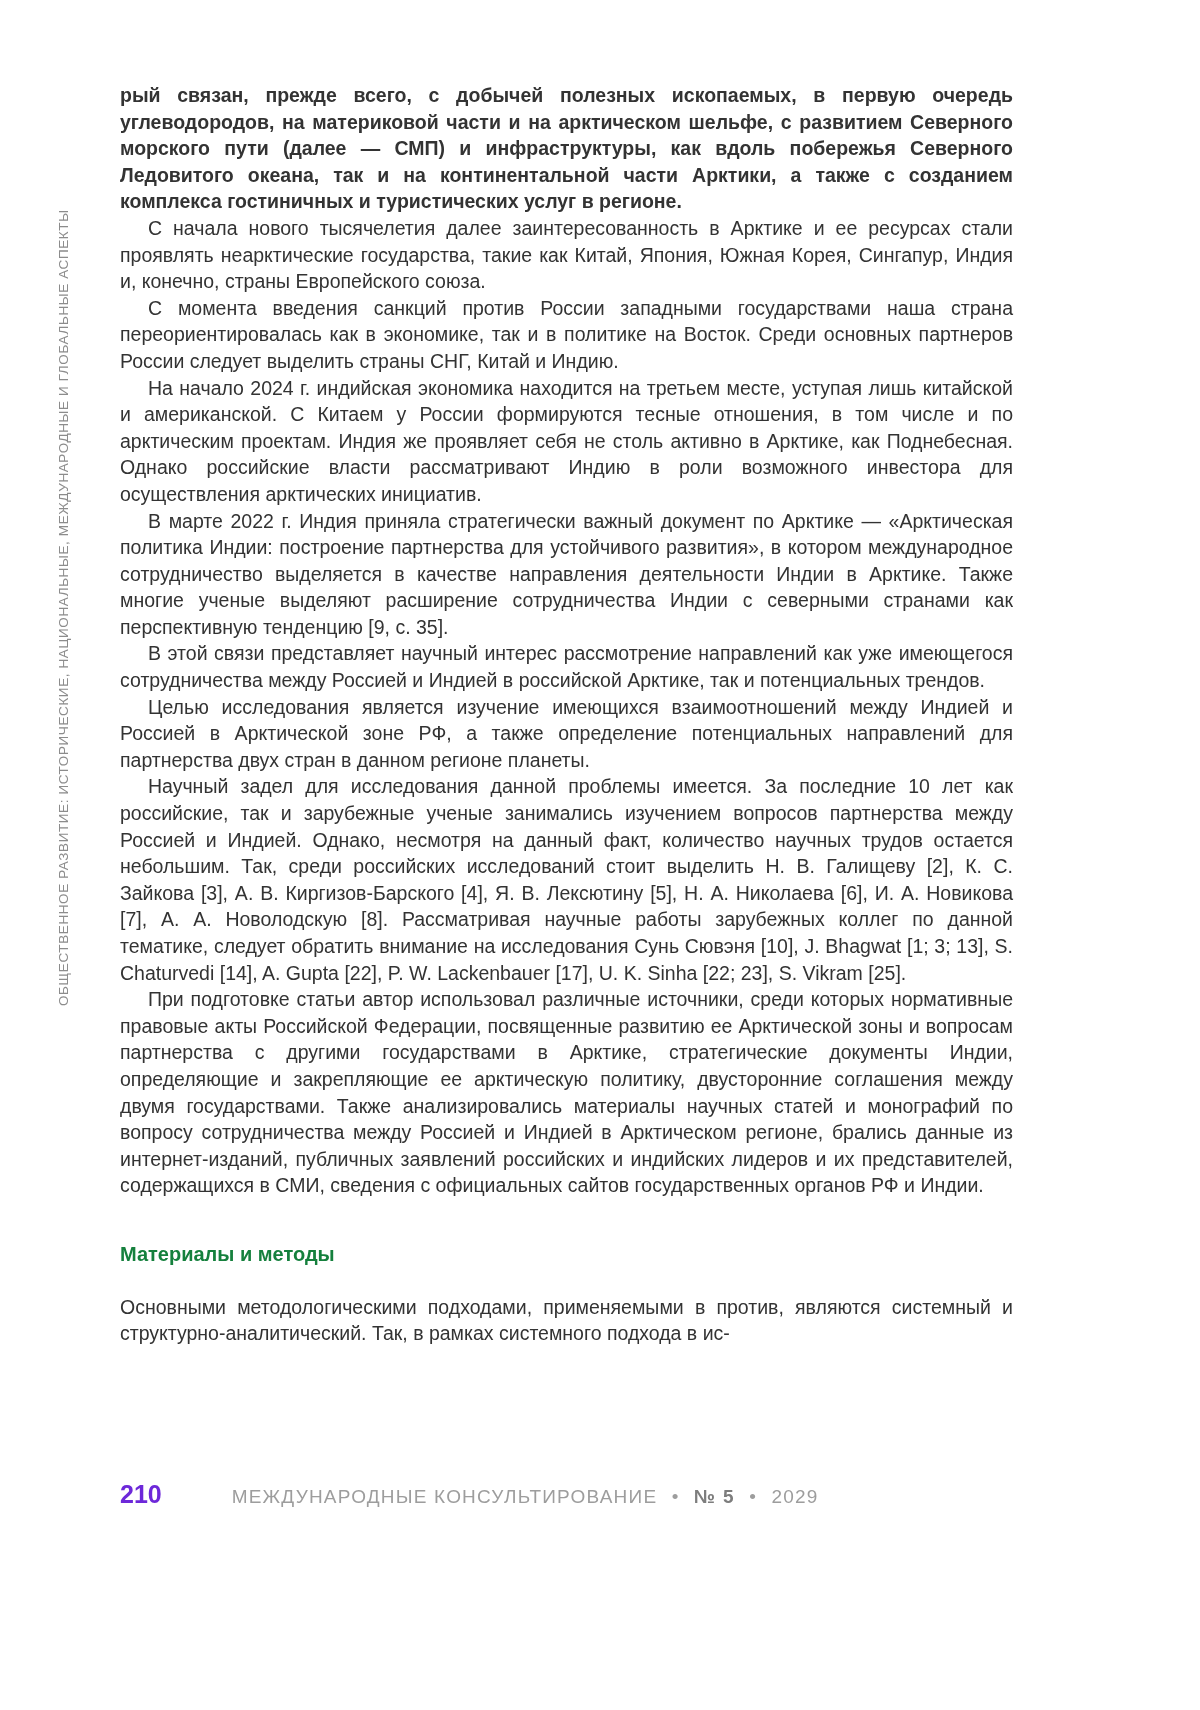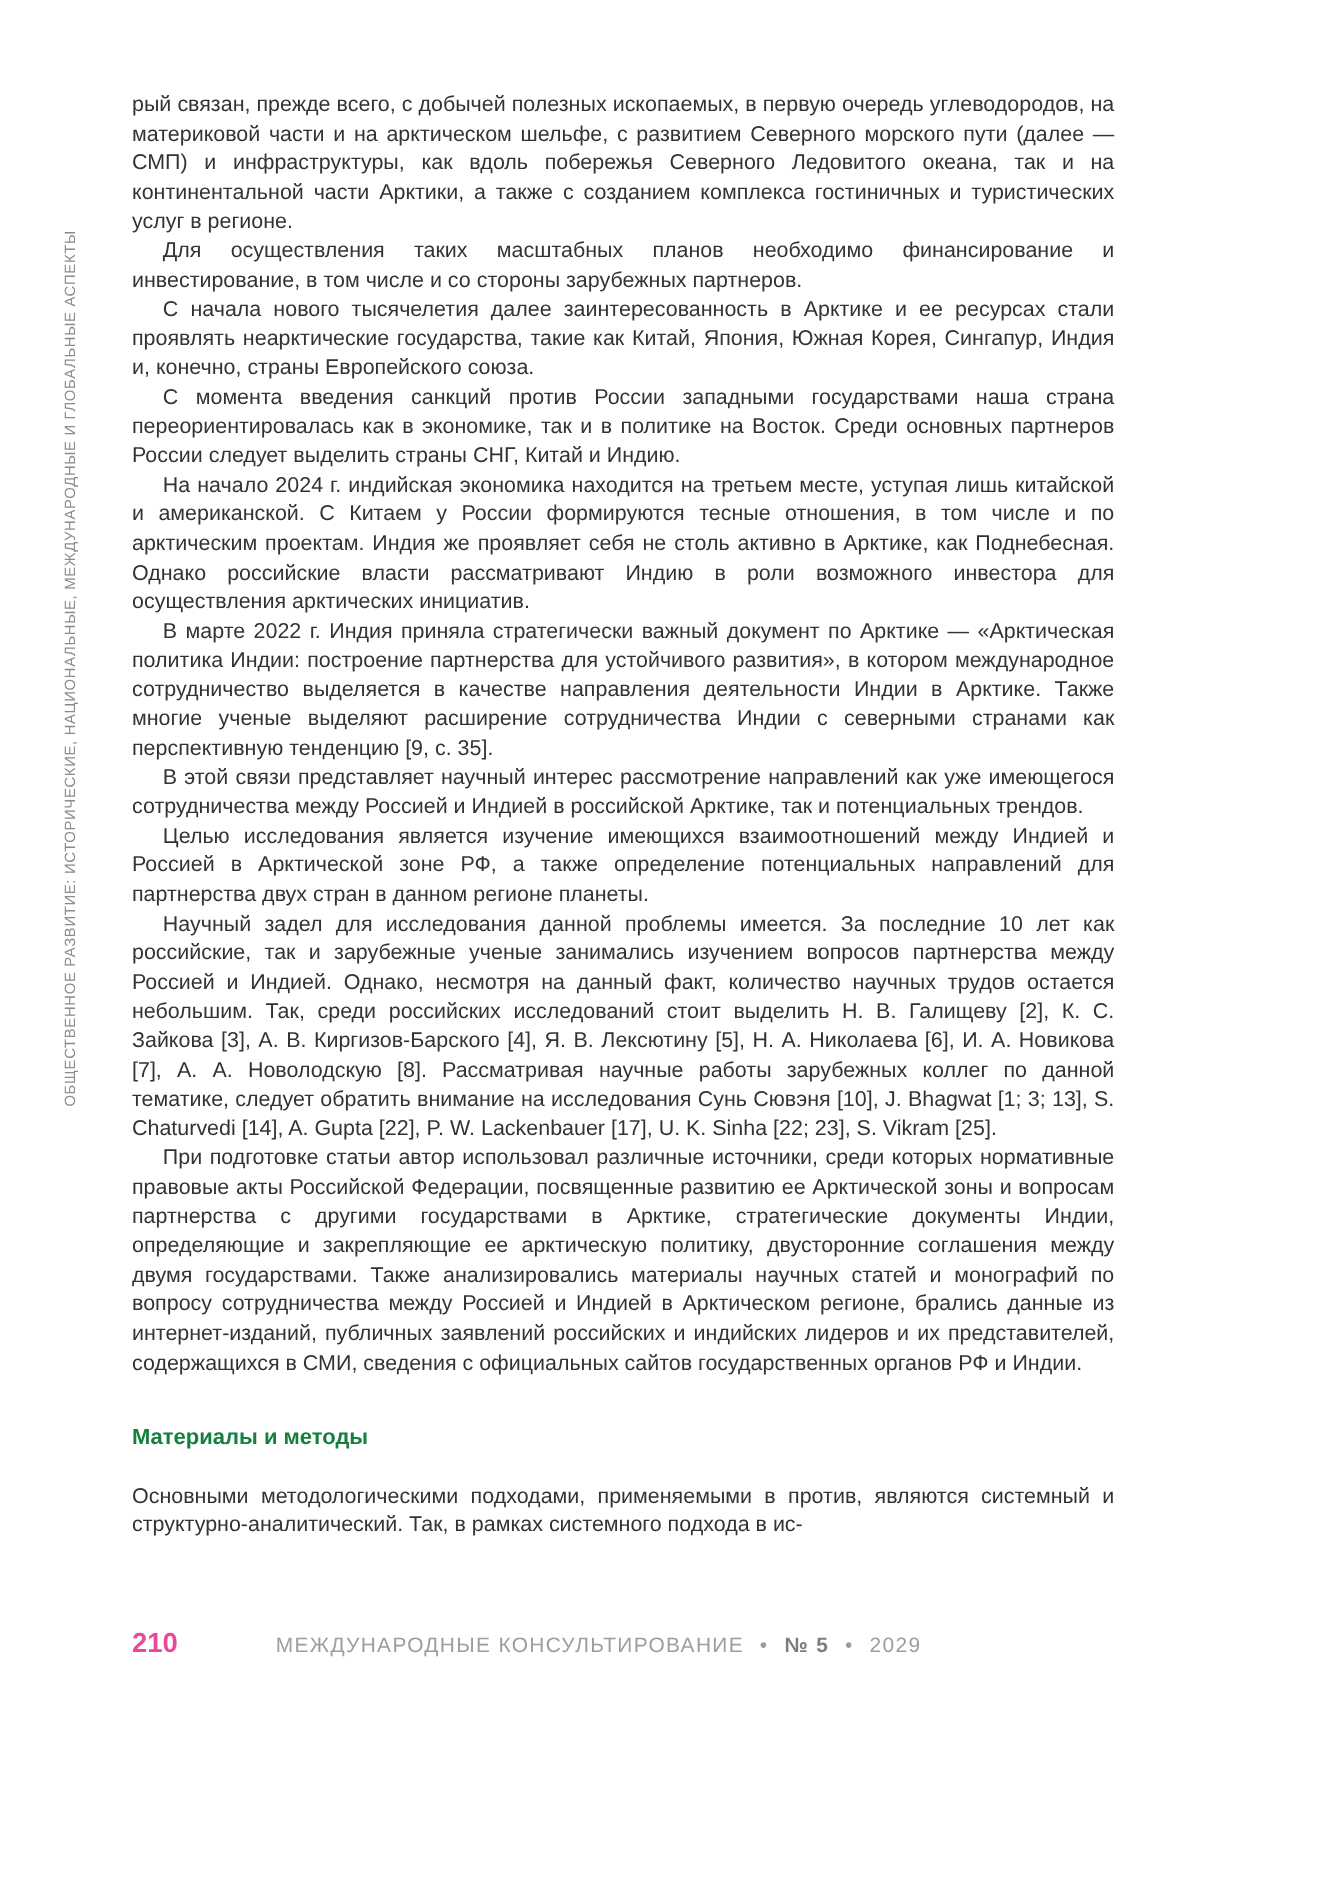--- a/index.html
+++ b/index.html
@@ -43,20 +43,21 @@
     line-height: 26.6px;
     text-align: justify;
     color: #333333;
   }
   .content p {
     margin: 0;
     text-indent: 28px;
   }
   .content p.first {
     text-indent: 0;
+    font-weight: bold;
   }
   .section-heading {
     margin: 0;
     padding-top: 42px;
     padding-bottom: 26px;
     font-size: 20px;
     font-weight: bold;
     color: #15803d;
     text-align: left;
     text-indent: 0;
@@ -69,22 +70,22 @@
     left: 120px;
     top: 1480px;
     width: 893px;
     display: flex;
     align-items: baseline;
     gap: 14px;
   }
   .page-number {
     font-size: 25px;
     font-weight: bold;
-    color: #ec4899;
-    margin-right: 75px;
+    color: #6d28d9;
+    margin-right: 56px;
   }
   .journal-line {
     font-size: 19px;
     letter-spacing: 1.2px;
     color: #9d9d9d;
     white-space: nowrap;
   }
   .journal-line .sep {
     margin: 0 8px;
     color: #9d9d9d;
@@ -96,21 +97,20 @@
 </style>
 </head>
 <body>
 
 <div class="page">
 
   <div class="sidebar-vertical">ОБЩЕСТВЕННОЕ РАЗВИТИЕ: ИСТОРИЧЕСКИЕ, НАЦИОНАЛЬНЫЕ, МЕЖДУНАРОДНЫЕ И ГЛОБАЛЬНЫЕ АСПЕКТЫ</div>
 
   <div class="content">
     <p class="first">рый связан, прежде всего, с добычей полезных ископаемых, в первую очередь углеводородов, на материковой части и на арктическом шельфе, с развитием Северного морского пути (далее — СМП) и инфраструктуры, как вдоль побережья Северного Ледовитого океана, так и на континентальной части Арктики, а также с созданием комплекса гостиничных и туристических услуг в регионе.</p>
-    <p>Для осуществления таких масштабных планов необходимо финансирование и инвестирование, в том числе и со стороны зарубежных партнеров.</p>
     <p>С начала нового тысячелетия далее заинтересованность в Арктике и ее ресурсах стали проявлять неарктические государства, такие как Китай, Япония, Южная Корея, Сингапур, Индия и, конечно, страны Европейского союза.</p>
     <p>С момента введения санкций против России западными государствами наша страна переориентировалась как в экономике, так и в политике на Восток. Среди основных партнеров России следует выделить страны СНГ, Китай и Индию.</p>
     <p>На начало 2024 г. индийская экономика находится на третьем месте, уступая лишь китайской и американской. С Китаем у России формируются тесные отношения, в том числе и по арктическим проектам. Индия же проявляет себя не столь активно в Арктике, как Поднебесная. Однако российские власти рассматривают Индию в роли возможного инвестора для осуществления арктических инициатив.</p>
     <p>В марте 2022 г. Индия приняла стратегически важный документ по Арктике — «Арктическая политика Индии: построение партнерства для устойчивого развития», в котором международное сотрудничество выделяется в качестве направления деятельности Индии в Арктике. Также многие ученые выделяют расширение сотрудничества Индии с северными странами как перспективную тенденцию [9, с. 35].</p>
     <p>В этой связи представляет научный интерес рассмотрение направлений как уже имеющегося сотрудничества между Россией и Индией в российской Арктике, так и потенциальных трендов.</p>
     <p>Целью исследования является изучение имеющихся взаимоотношений между Индией и Россией в Арктической зоне РФ, а также определение потенциальных направлений для партнерства двух стран в данном регионе планеты.</p>
     <p>Научный задел для исследования данной проблемы имеется. За последние 10 лет как российские, так и зарубежные ученые занимались изучением вопросов партнерства между Россией и Индией. Однако, несмотря на данный факт, количество научных трудов остается небольшим. Так, среди российских исследований стоит выделить Н. В. Галищеву [2], К. С. Зайкова [3], А. В. Киргизов-Барского [4], Я. В. Лексютину [5], Н. А. Николаева [6], И. А. Новикова [7], А. А. Новолодскую [8]. Рассматривая научные работы зарубежных коллег по данной тематике, следует обратить внимание на исследования Сунь Сювэня [10], J. Bhagwat [1; 3; 13], S. Chaturvedi [14], A. Gupta [22], P. W. Lackenbauer [17], U. K. Sinha [22; 23], S. Vikram [25].</p>
     <p>При подготовке статьи автор использовал различные источники, среди которых нормативные правовые акты Российской Федерации, посвященные развитию ее Арктической зоны и вопросам партнерства с другими государствами в Арктике, стратегические документы Индии, определяющие и закрепляющие ее арктическую политику, двусторонние соглашения между двумя государствами. Также анализировались материалы научных статей и монографий по вопросу сотрудничества между Россией и Индией в Арктическом регионе, брались данные из интернет-изданий, публичных заявлений российских и индийских лидеров и их представителей, содержащихся в СМИ, сведения с официальных сайтов государственных органов РФ и Индии.</p>
 
     <h2 class="section-heading">Материалы и методы</h2>

